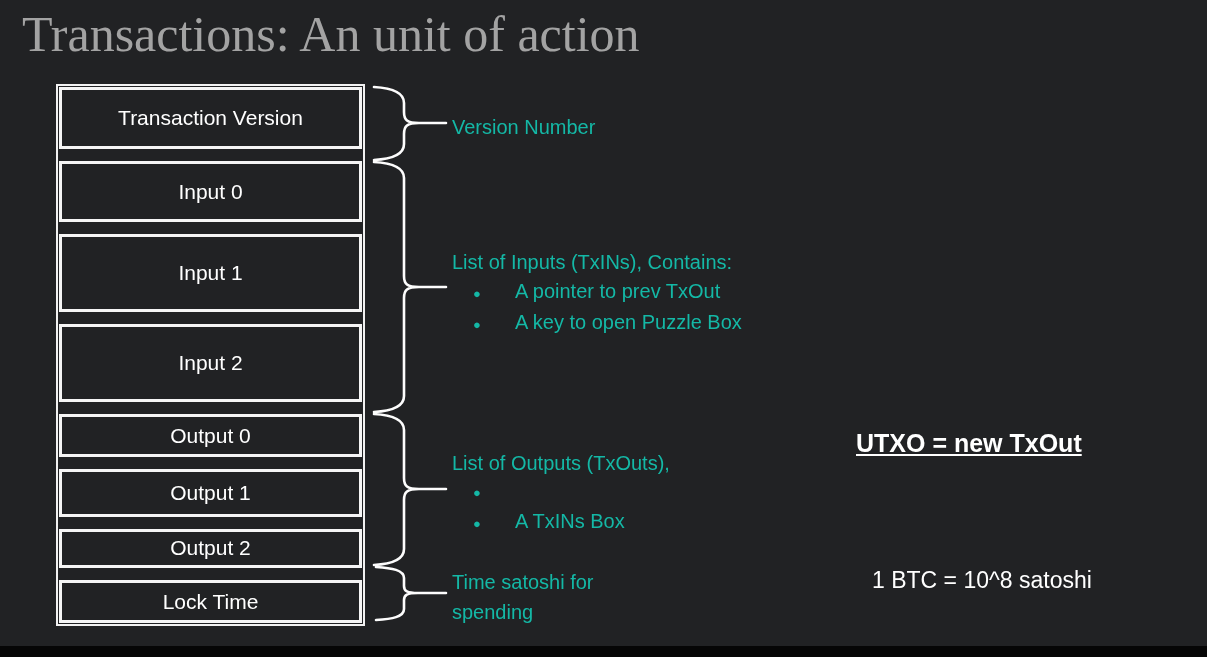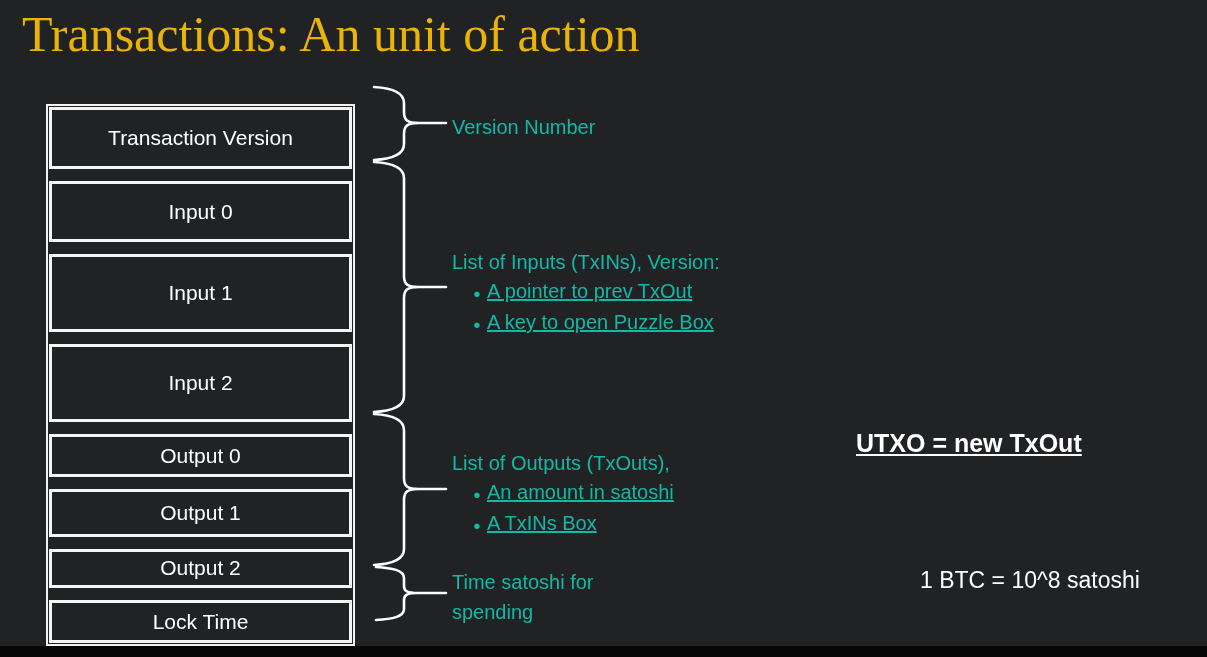--- a/index.html
+++ b/index.html
@@ -13,59 +13,58 @@
 
   .bottom-bar {
     position: absolute; left: 0; top: 646px; width: 1207px; height: 11px;
     background: #060606;
   }
 
   .title {
     position: absolute; left: 22px; top: 6px; width: 900px;
     font-family: "Liberation Serif", "DejaVu Serif", serif;
     font-size: 50px; line-height: 56px; font-weight: 400;
-    color: #eab308; white-space: nowrap;
+    color: #a3a3a3; white-space: nowrap;
   }
 
   
   .outer-box {
-    position: absolute; left: 46px; top: 84px;
+    position: absolute; left: 56px; top: 84px;
     width: 303px; height: 536px;
     border: 2px solid #f2f2f2;
     display: flex; flex-direction: column; gap: 12px;
     padding: 1px;
-    margin-top: 20px;
   }
   .tx-row {
     border: 3px solid #f5f5f5;
     display: flex; align-items: center; justify-content: center;
     color: #ffffff; font-size: 21px;
     box-sizing: border-box;
   }
   .h75 { height: 75px; } .h83 { height: 73px; } .h79 { height: 94px; }
   .h51 { height: 51px; } .h48 { height: 57px; } .h47 { height: 47px; }
 
   .braces { position: absolute; left: 0; top: 0; width: 1207px; height: 657px; }
   .braces path { stroke: #fdfdfd; stroke-width: 2.6; fill: none;
                  stroke-linecap: round; stroke-linejoin: round; }
 
   .ann { position: absolute; color: #14b8a6; font-size: 20px; line-height: 29px; }
   .ann .heading { white-space: nowrap; }
   .bullet-row { display: flex; align-items: baseline; }
   .bullet-row .dot { margin-left: 21px; width: 14px; font-size: 13px; flex: 0 0 auto; }
-  .bullet-row .btext { white-space: nowrap; text-decoration: underline; }
+  .bullet-row .btext { margin-left: 28px; white-space: nowrap; }
 
   .utxo-note {
     position: absolute; left: 856px; top: 429px;
     color: #ffffff; font-size: 25px; font-weight: 700;
     text-decoration: underline; white-space: nowrap;
   }
   .btc-note {
     position: absolute; left: 872px; top: 567px;
-    color: #ffffff; font-size: 23px; white-space: nowrap; margin-left: 48px;
+    color: #ffffff; font-size: 23px; white-space: nowrap;
   }
 </style>
 </head>
 <body>
 
 <div class="slide">
 
   <div class="title">Transactions: An unit of action</div>
 
   <div class="outer-box">
@@ -84,36 +83,35 @@
     <path d="M 374 162 C 392 163 404 167 404 178 L 404 276 C 404 284 407 287 419 287 L 446 287 M 419 287 C 407 287 404 290 404 298 L 404 396 C 404 407 392 411 374 412"></path>
     <path d="M 374 414 C 392 415 404 419 404 430 L 404 478 C 404 486 407 489 419 489 L 446 489 M 419 489 C 407 489 404 492 404 500 L 404 549 C 404 560 392 564 374 565"></path>
     <path d="M 376 567 C 392 568 404 570 404 578 L 404 586 C 404 591 407 593 418 593 L 446 593 M 418 593 C 407 593 404 595 404 600 L 404 609 C 404 617 392 619 376 620"></path>
   </svg>
 
   <div class="ann" style="left:452px; top:113px; line-height:28px;">
     <div class="heading">Version Number</div>
   </div>
 
   <div class="ann" style="left:452px; top:248px; width:430px;">
-    <div class="heading">List of Inputs (TxINs), Version:</div>
+    <div class="heading">List of Inputs (TxINs), Contains:</div>
     <div class="bullet-row">
       <span class="dot">●</span>
       <span class="btext">A pointer to prev TxOut</span>
     </div>
     <div class="bullet-row">
       <span class="dot">●</span>
       <span class="btext">A key to open Puzzle Box</span>
     </div>
   </div>
 
   <div class="ann" style="left:452px; top:449px; width:430px;">
     <div class="heading">List of Outputs (TxOuts),</div>
     <div class="bullet-row">
       <span class="dot">●</span>
-      <span class="btext">An amount in satoshi</span>
     </div>
     <div class="bullet-row">
       <span class="dot">●</span>
       <span class="btext">A TxINs Box</span>
     </div>
   </div>
 
   <div class="ann" style="left:452px; top:567px; width:210px; line-height:30px;">
     <div>Time satoshi for spending</div>
   </div>

